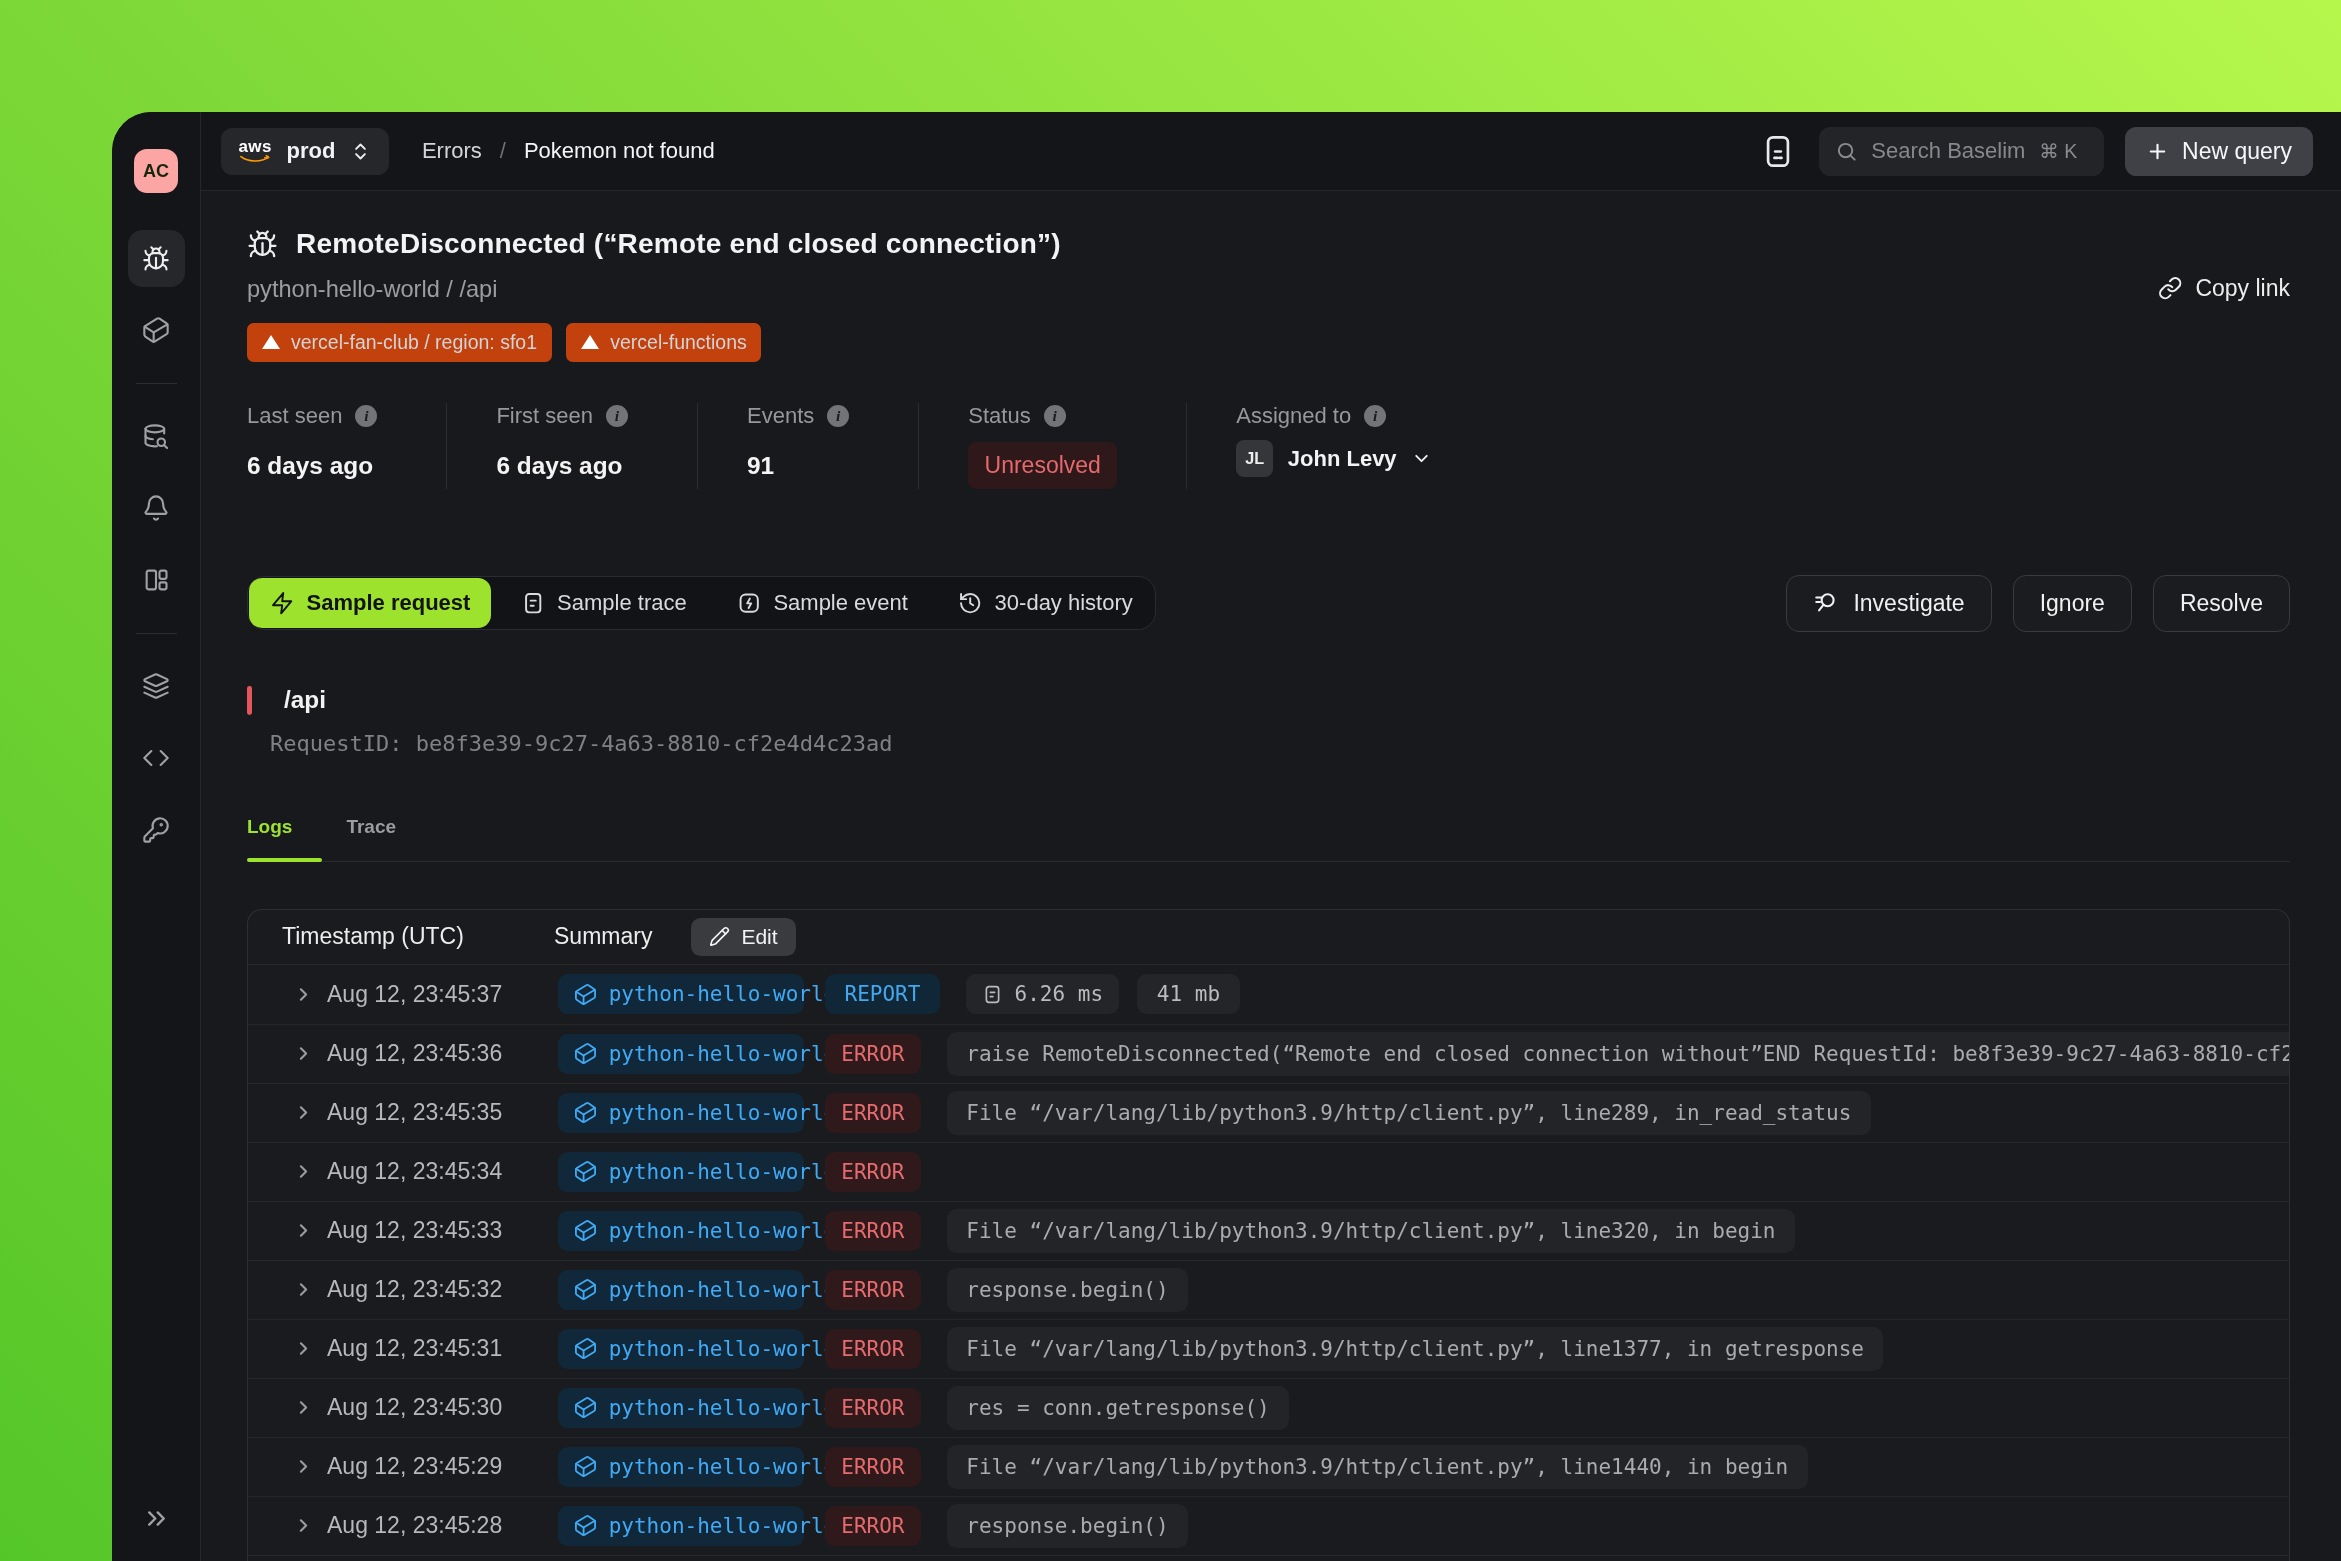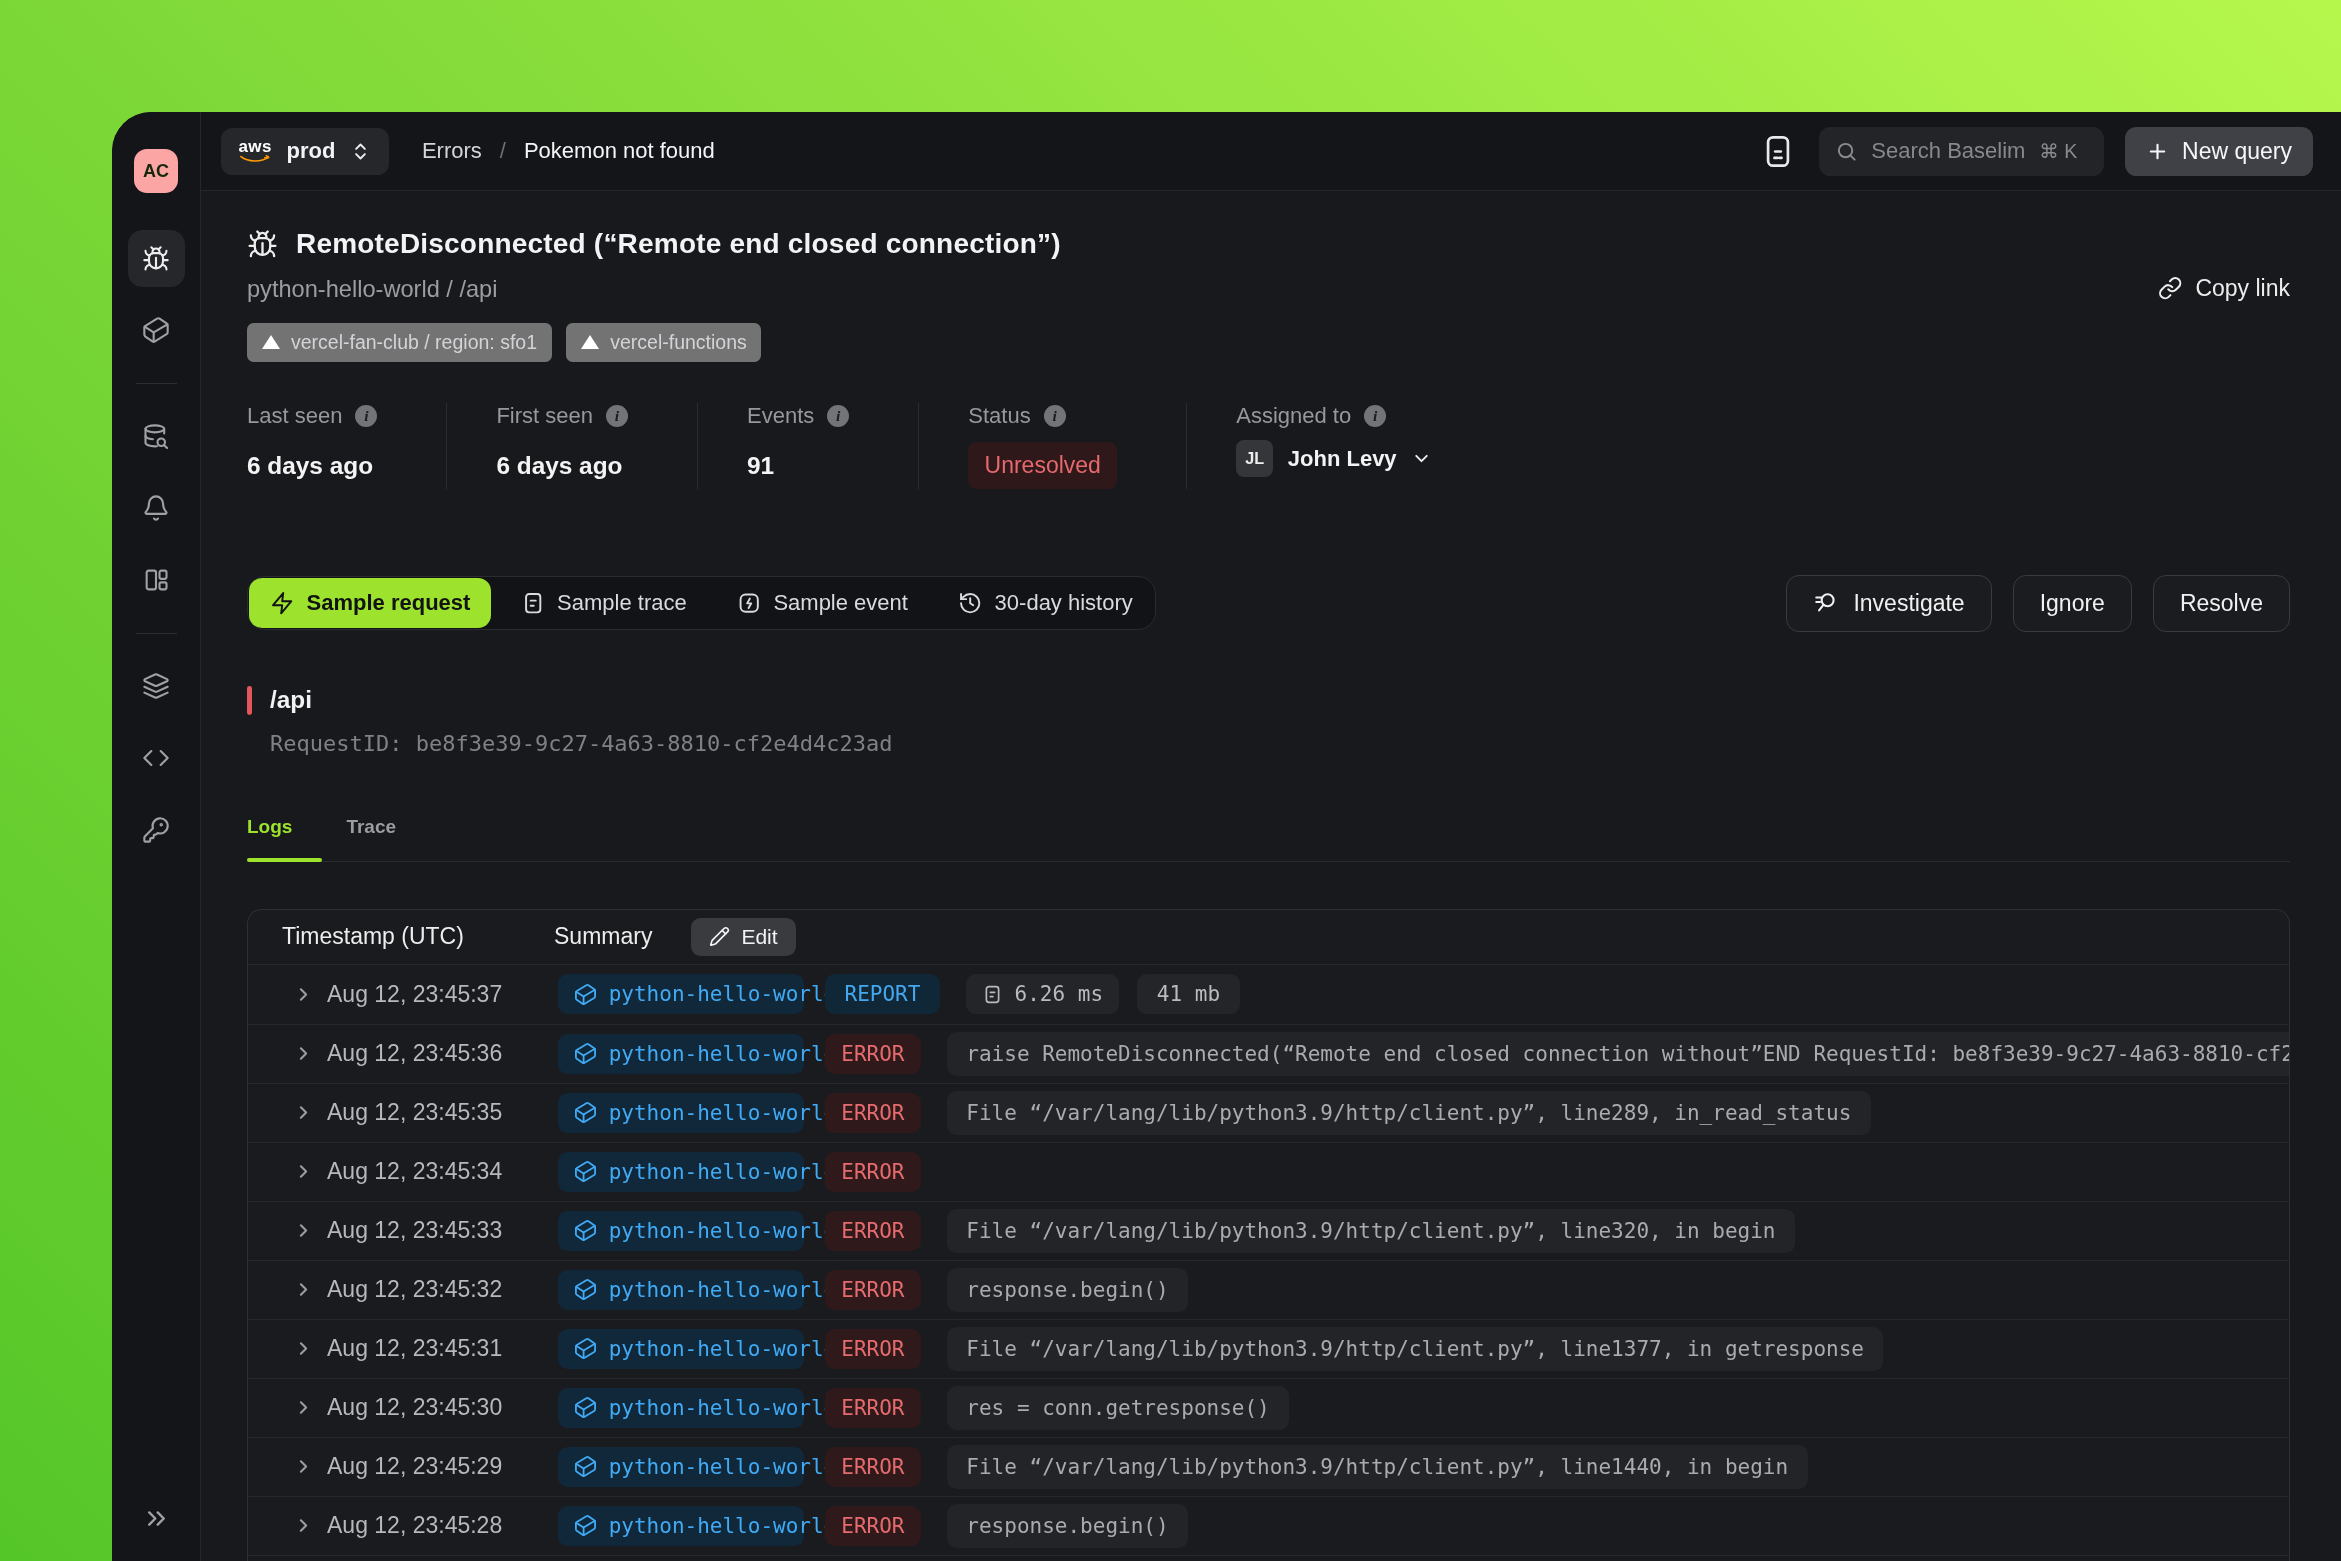--- a/index.html
+++ b/index.html
@@ -81,21 +81,21 @@
 
   
   .content { flex:1; padding:0 52px 0 46px; position:relative; overflow:hidden; background:#18191c; }
 
   .header { margin-top:37px; position:relative; }
   .title-row { display:flex; align-items:center; gap:18px; }
   .page-title { font-size:28px; font-weight:600; color:#f2f3f4; letter-spacing:0.2px; }
   .subtitle { margin-top:16.3px; color:#9b9da1; font-size:23.6px; }
   .tags { margin-top:19.5px; display:flex; gap:14.6px; }
   .tag {
-    background:#737373; border-radius:6.5px; padding:8.1px 14.6px;
+    background:#c2410c; border-radius:6.5px; padding:8.1px 14.6px;
     font-size:19.5px; color:#d3d4d7; display:flex; gap:11.4px; align-items:center;
   }
   .copy-link {
     position:absolute; right:0; top:47px;
     display:flex; gap:13px; align-items:center;
     color:#eceded; font-size:23px; font-weight:500; cursor:pointer;
   }
 
   
   .stats { margin-top:41px; display:flex; }
@@ -136,21 +136,21 @@
   .sample-tab.active { background:#9de32d; color:#121312; font-weight:600; }
   .action-buttons { display:flex; gap:21px; }
   .btn-outline {
     border:0.8px solid #3a3b40; border-radius:13px; padding:14px 26px;
     color:#f0f1f2; font-size:23px; font-weight:500; background:#1b1c1f;
     display:flex; gap:14.6px; align-items:center; cursor:pointer; white-space:nowrap;
   }
 
   
   .request { margin-top:54px; }
-  .request-path { display:flex; align-items:center; gap:18px;text-align:right; }
+  .request-path { display:flex; align-items:center; gap:32px;text-align:right; }
   .red-bar { width:4.9px; height:29px; background:#e5565c; border-radius:2.4px; }
   .path-text { font-size:24.4px; font-weight:600; color:#f1f2f3; }
   .request-id {
     margin-top:16.3px; margin-left:23px;
     font-family:"DejaVu Sans Mono", monospace; font-size:22px; color:#808186;
   }
 
   
   .log-tabs { margin-top:60px; display:flex; gap:54px; border-bottom:0.8px solid #2a2b2f; position:relative; }
   .log-tab { font-size:19px; font-weight:600; padding-bottom:23px; cursor:pointer; color:#9b9ca0; }

